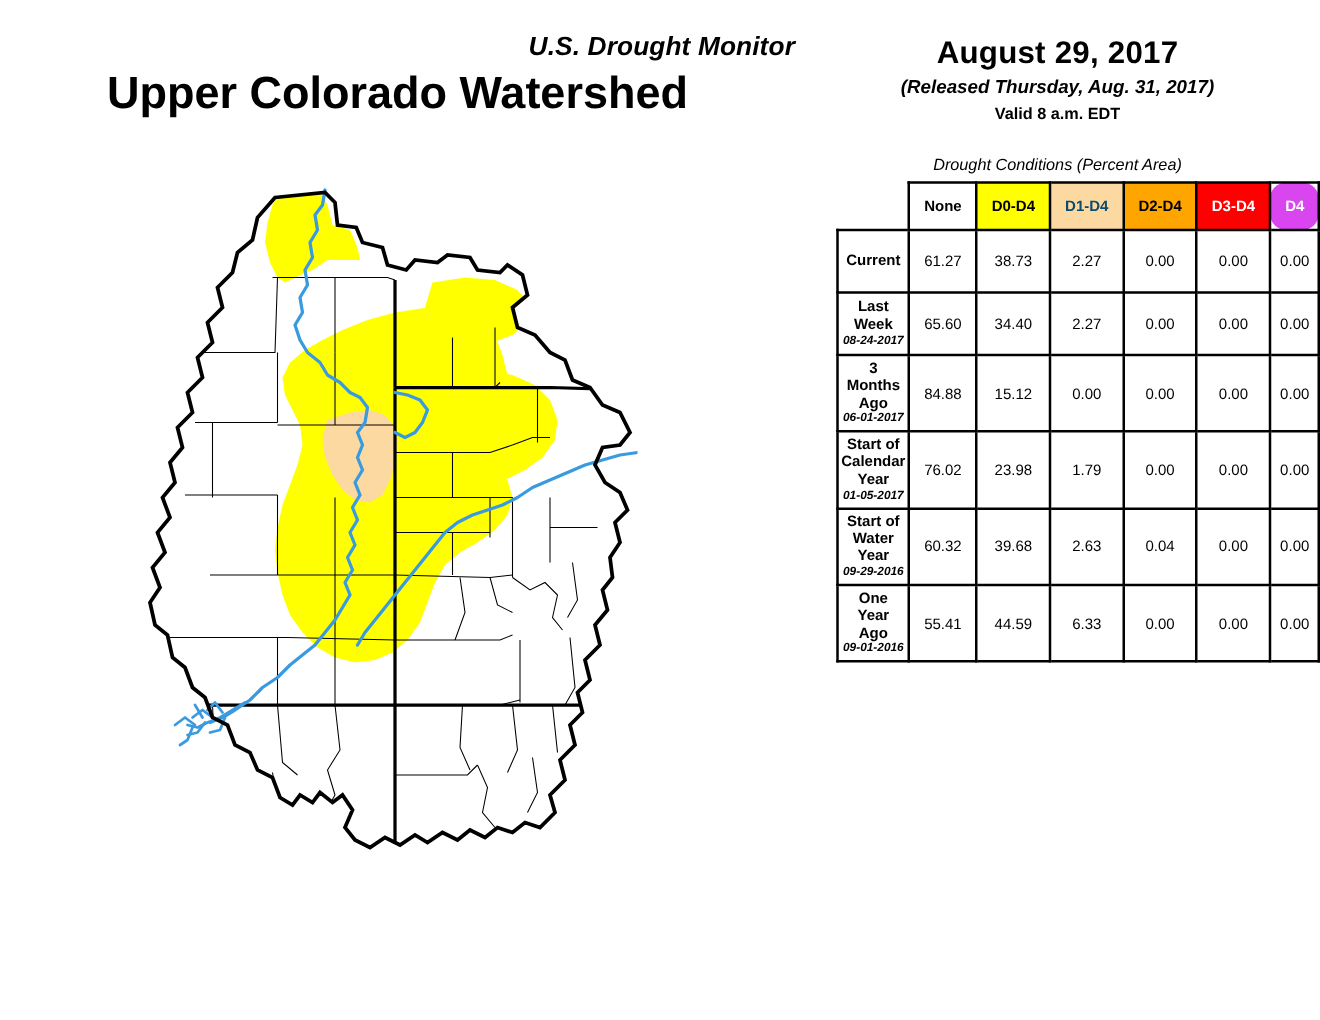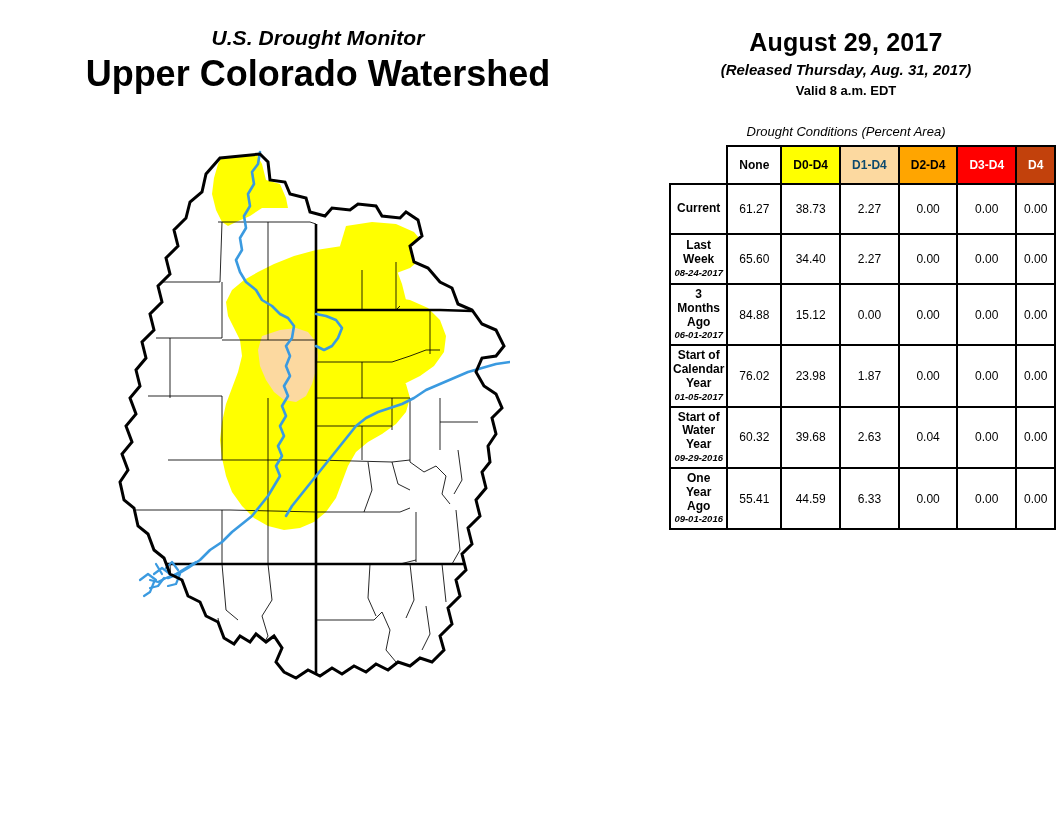--- a/index.html
+++ b/index.html
@@ -12,21 +12,21 @@
     overflow:hidden;
     position:relative;
   }
 
   
   #left-panel { position:absolute; left:0; top:0; width:636px; height:816px; }
 
   #title-block { position:absolute; left:0; top:26px; width:636px; text-align:center; }
   #title-sub {
     font-size:21px; font-weight:bold; font-style:italic;
-    letter-spacing:0.1px; line-height:1.1;
+    letter-spacing:0.1px; line-height:1.1;text-align:right;
   }
   #title-main {
     font-size:36px; font-weight:bold; line-height:1.12; margin-top:5px;
   }
 
   #map-wrap { position:absolute; left:110px; top:150px; width:400px; height:650px; }
   #map-svg { display:block; width:400px; height:650px; }
 
   
   #right-panel { position:absolute; left:636px; top:0; width:420px; height:640px; }
@@ -262,21 +262,21 @@
 
   <table id="cond-table">
     <thead>
       <tr>
         <td class="hdr-blank"></td>
         <th class="colhdr" style="background:#ffffff;color:#000000;">None</th>
         <th class="colhdr" style="background:#ffff00;color:#000000;">D0-D4</th>
         <th class="colhdr" style="background:#fcd9a0;color:#0c4a6e;">D1-D4</th>
         <th class="colhdr" style="background:#ffa500;color:#000000;">D2-D4</th>
         <th class="colhdr" style="background:#ff0000;color:#ffffff;margin-top:14px;">D3-D4</th>
-        <th class="colhdr" style="background:#c2410c;color:#ffffff;">D4</th>
+        <th class="colhdr" style="background:#d946ef;color:#ffffff;border-radius:13px;">D4</th>
       </tr>
     </thead>
     <tbody>
       <tr class="r-current">
         <td class="rowlbl">
           <span class="rl-name">Current</span>
         </td>
         <td class="val">61.27</td>
         <td class="val">38.73</td>
         <td class="val">2.27</td>
@@ -308,21 +308,21 @@
         <td class="val">0.00</td>
         <td class="val">0.00</td>
       </tr>
       <tr>
         <td class="rowlbl">
           <span class="rl-name">Start of<br>Calendar Year</span>
           <span class="rl-date">01-05-2017</span>
         </td>
         <td class="val">76.02</td>
         <td class="val">23.98</td>
-        <td class="val">1.87</td>
+        <td class="val">1.79</td>
         <td class="val">0.00</td>
         <td class="val">0.00</td>
         <td class="val">0.00</td>
       </tr>
       <tr>
         <td class="rowlbl">
           <span class="rl-name">Start of<br>Water Year</span>
           <span class="rl-date">09-29-2016</span>
         </td>
         <td class="val">60.32</td>

